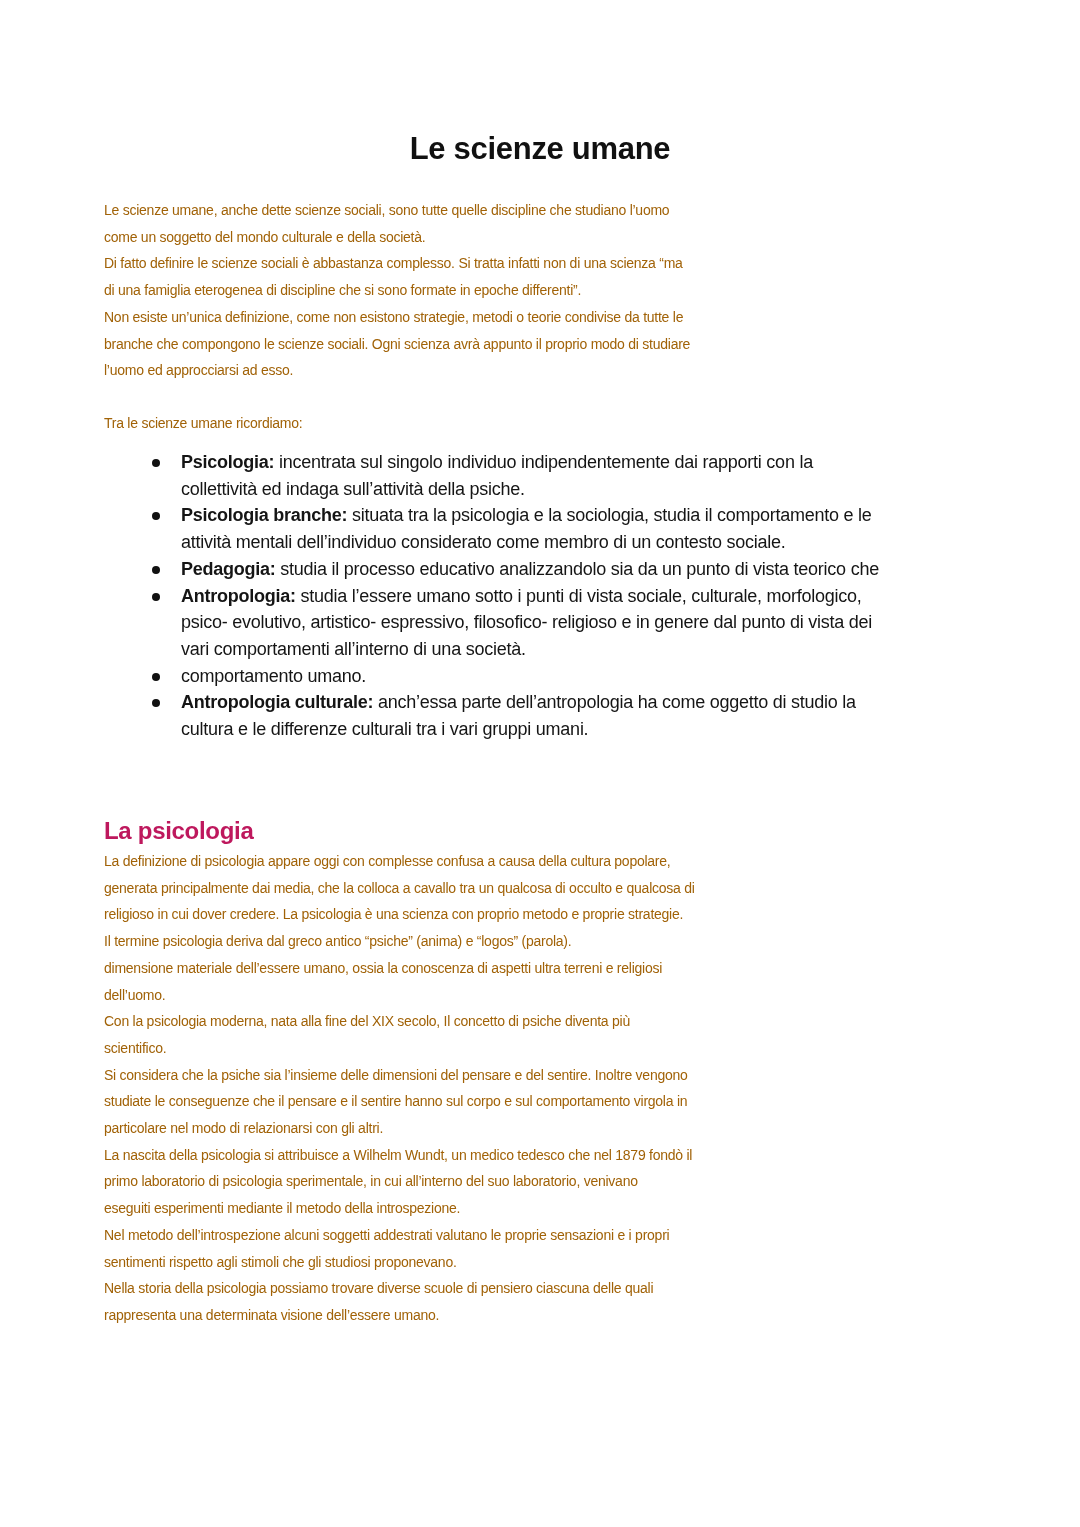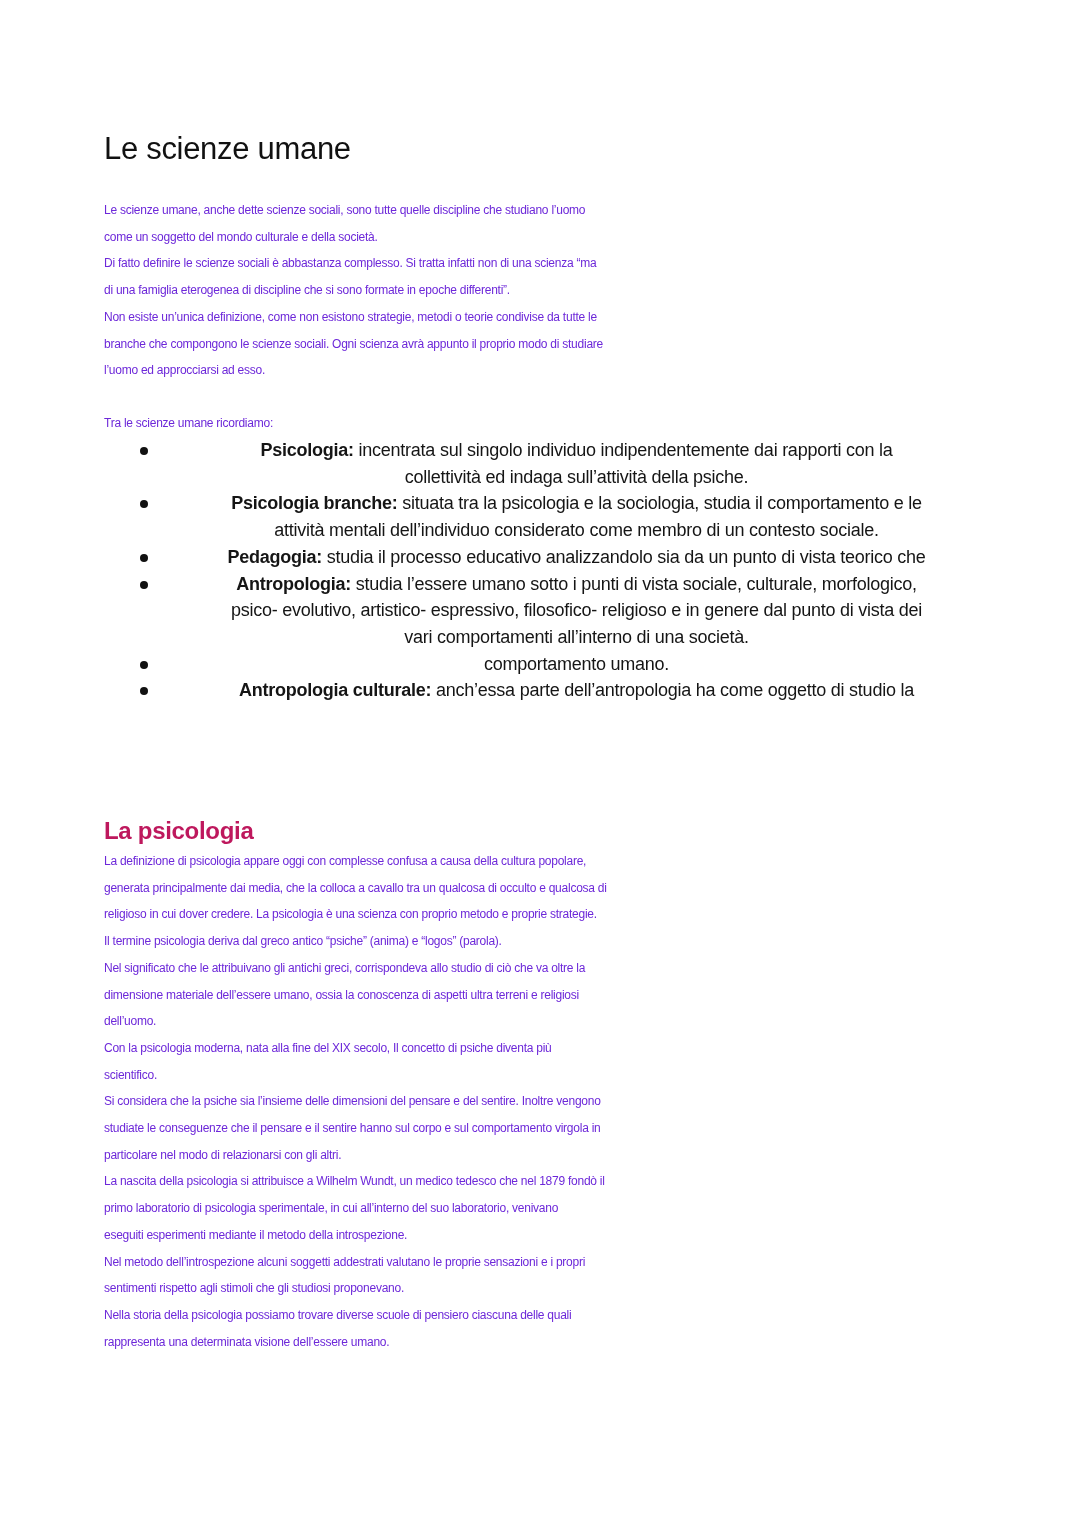--- a/index.html
+++ b/index.html
@@ -1,24 +1,24 @@
 <!DOCTYPE html>
 <html><head>
 <meta charset="utf-8">
 <style>
   html, body { margin: 0; padding: 0; background: #ffffff; }
   body { width: 1080px; height: 1527px; position: relative; overflow: hidden;
          font-family: "Liberation Sans", "DejaVu Sans", sans-serif; color: #111; }
   .page { position: absolute; left: 104px; top: 0; width: 880px; }
-  .title { position: absolute; left: 0; top: 131px; width: 872px; text-align: left;
-           font-size: 31px; font-weight: normal; letter-spacing: -0.3px; color: #111; }
-  .para { position: absolute; left: 0; width: 880px; font-size: 12px; line-height: 26.7px;
-          letter-spacing: -0.25px; color: #6d28d9; }
+  .title { position: absolute; left: 0; top: 131px; width: 872px; text-align: center;
+           font-size: 31px; font-weight: bold; letter-spacing: -0.3px; color: #111; }
+  .para { position: absolute; left: 0; width: 880px; font-size: 14px; line-height: 26.7px;
+          letter-spacing: -0.25px; color: #a16207; }
   .para .line { display: block; white-space: nowrap; }
-  .bullets { position: absolute; left: 0; top: 437px; width: 880px; margin: 0; padding: 0; list-style: none; text-align: center; }
+  .bullets { position: absolute; left: 0; top: 437px; width: 880px; margin: 12px; padding: 0; list-style: none; }
   .bullets li { position: relative; padding-left: 65px; font-size: 18px; line-height: 26.7px;
                 letter-spacing: -0.25px; color: #151515; }
   .bullets li .dot { position: absolute; left: 36px; top: 10px; width: 8px; height: 8px;
                      border-radius: 50%; background: #111; }
   .bullets li .term { font-weight: bold; }
   .bullets li .line { display: block; white-space: nowrap; }
   .h2 { position: absolute; left: 0; top: 817px; font-size: 24px; font-weight: bold;
         letter-spacing: -0.3px; color: #be185d; }
 </style>
 </head>
@@ -62,31 +62,31 @@
       <span class="line">psico- evolutivo, artistico- espressivo, filosofico- religioso e in genere dal punto di vista dei</span>
       <span class="line">vari comportamenti all’interno di una società.</span>
     </li>
     <li>
       <span class="dot"></span>
       <span class="line">comportamento umano.</span>
     </li>
     <li>
       <span class="dot"></span>
       <span class="line"><span class="term">Antropologia culturale:</span><span> anch’essa parte dell’antropologia ha come oggetto di studio la</span></span>
+      <span class="line">cultura e le differenze culturali tra i vari gruppi umani.</span>
     </li>
   </ul>
 
   <div class="h2">La psicologia</div>
 
   <div class="para" style="top:848px;">
     <span class="line">La definizione di psicologia appare oggi con complesse confusa a causa della cultura popolare,</span>
     <span class="line">generata principalmente dai media, che la colloca a cavallo tra un qualcosa di occulto e qualcosa di</span>
     <span class="line">religioso in cui dover credere. La psicologia è una scienza con proprio metodo e proprie strategie.</span>
     <span class="line">Il termine psicologia deriva dal greco antico “psiche” (anima) e “logos” (parola).</span>
-    <span class="line">Nel significato che le attribuivano gli antichi greci, corrispondeva allo studio di ciò che va oltre la</span>
     <span class="line">dimensione materiale dell’essere umano, ossia la conoscenza di aspetti ultra terreni e religiosi</span>
     <span class="line">dell’uomo.</span>
     <span class="line">Con la psicologia moderna, nata alla fine del XIX secolo, Il concetto di psiche diventa più</span>
     <span class="line">scientifico.</span>
     <span class="line">Si considera che la psiche sia l’insieme delle dimensioni del pensare e del sentire. Inoltre vengono</span>
     <span class="line">studiate le conseguenze che il pensare e il sentire hanno sul corpo e sul comportamento virgola in</span>
     <span class="line">particolare nel modo di relazionarsi con gli altri.</span>
     <span class="line">La nascita della psicologia si attribuisce a Wilhelm Wundt, un medico tedesco che nel 1879 fondò il</span>
     <span class="line">primo laboratorio di psicologia sperimentale, in cui all’interno del suo laboratorio, venivano</span>
     <span class="line">eseguiti esperimenti mediante il metodo della introspezione.</span>

